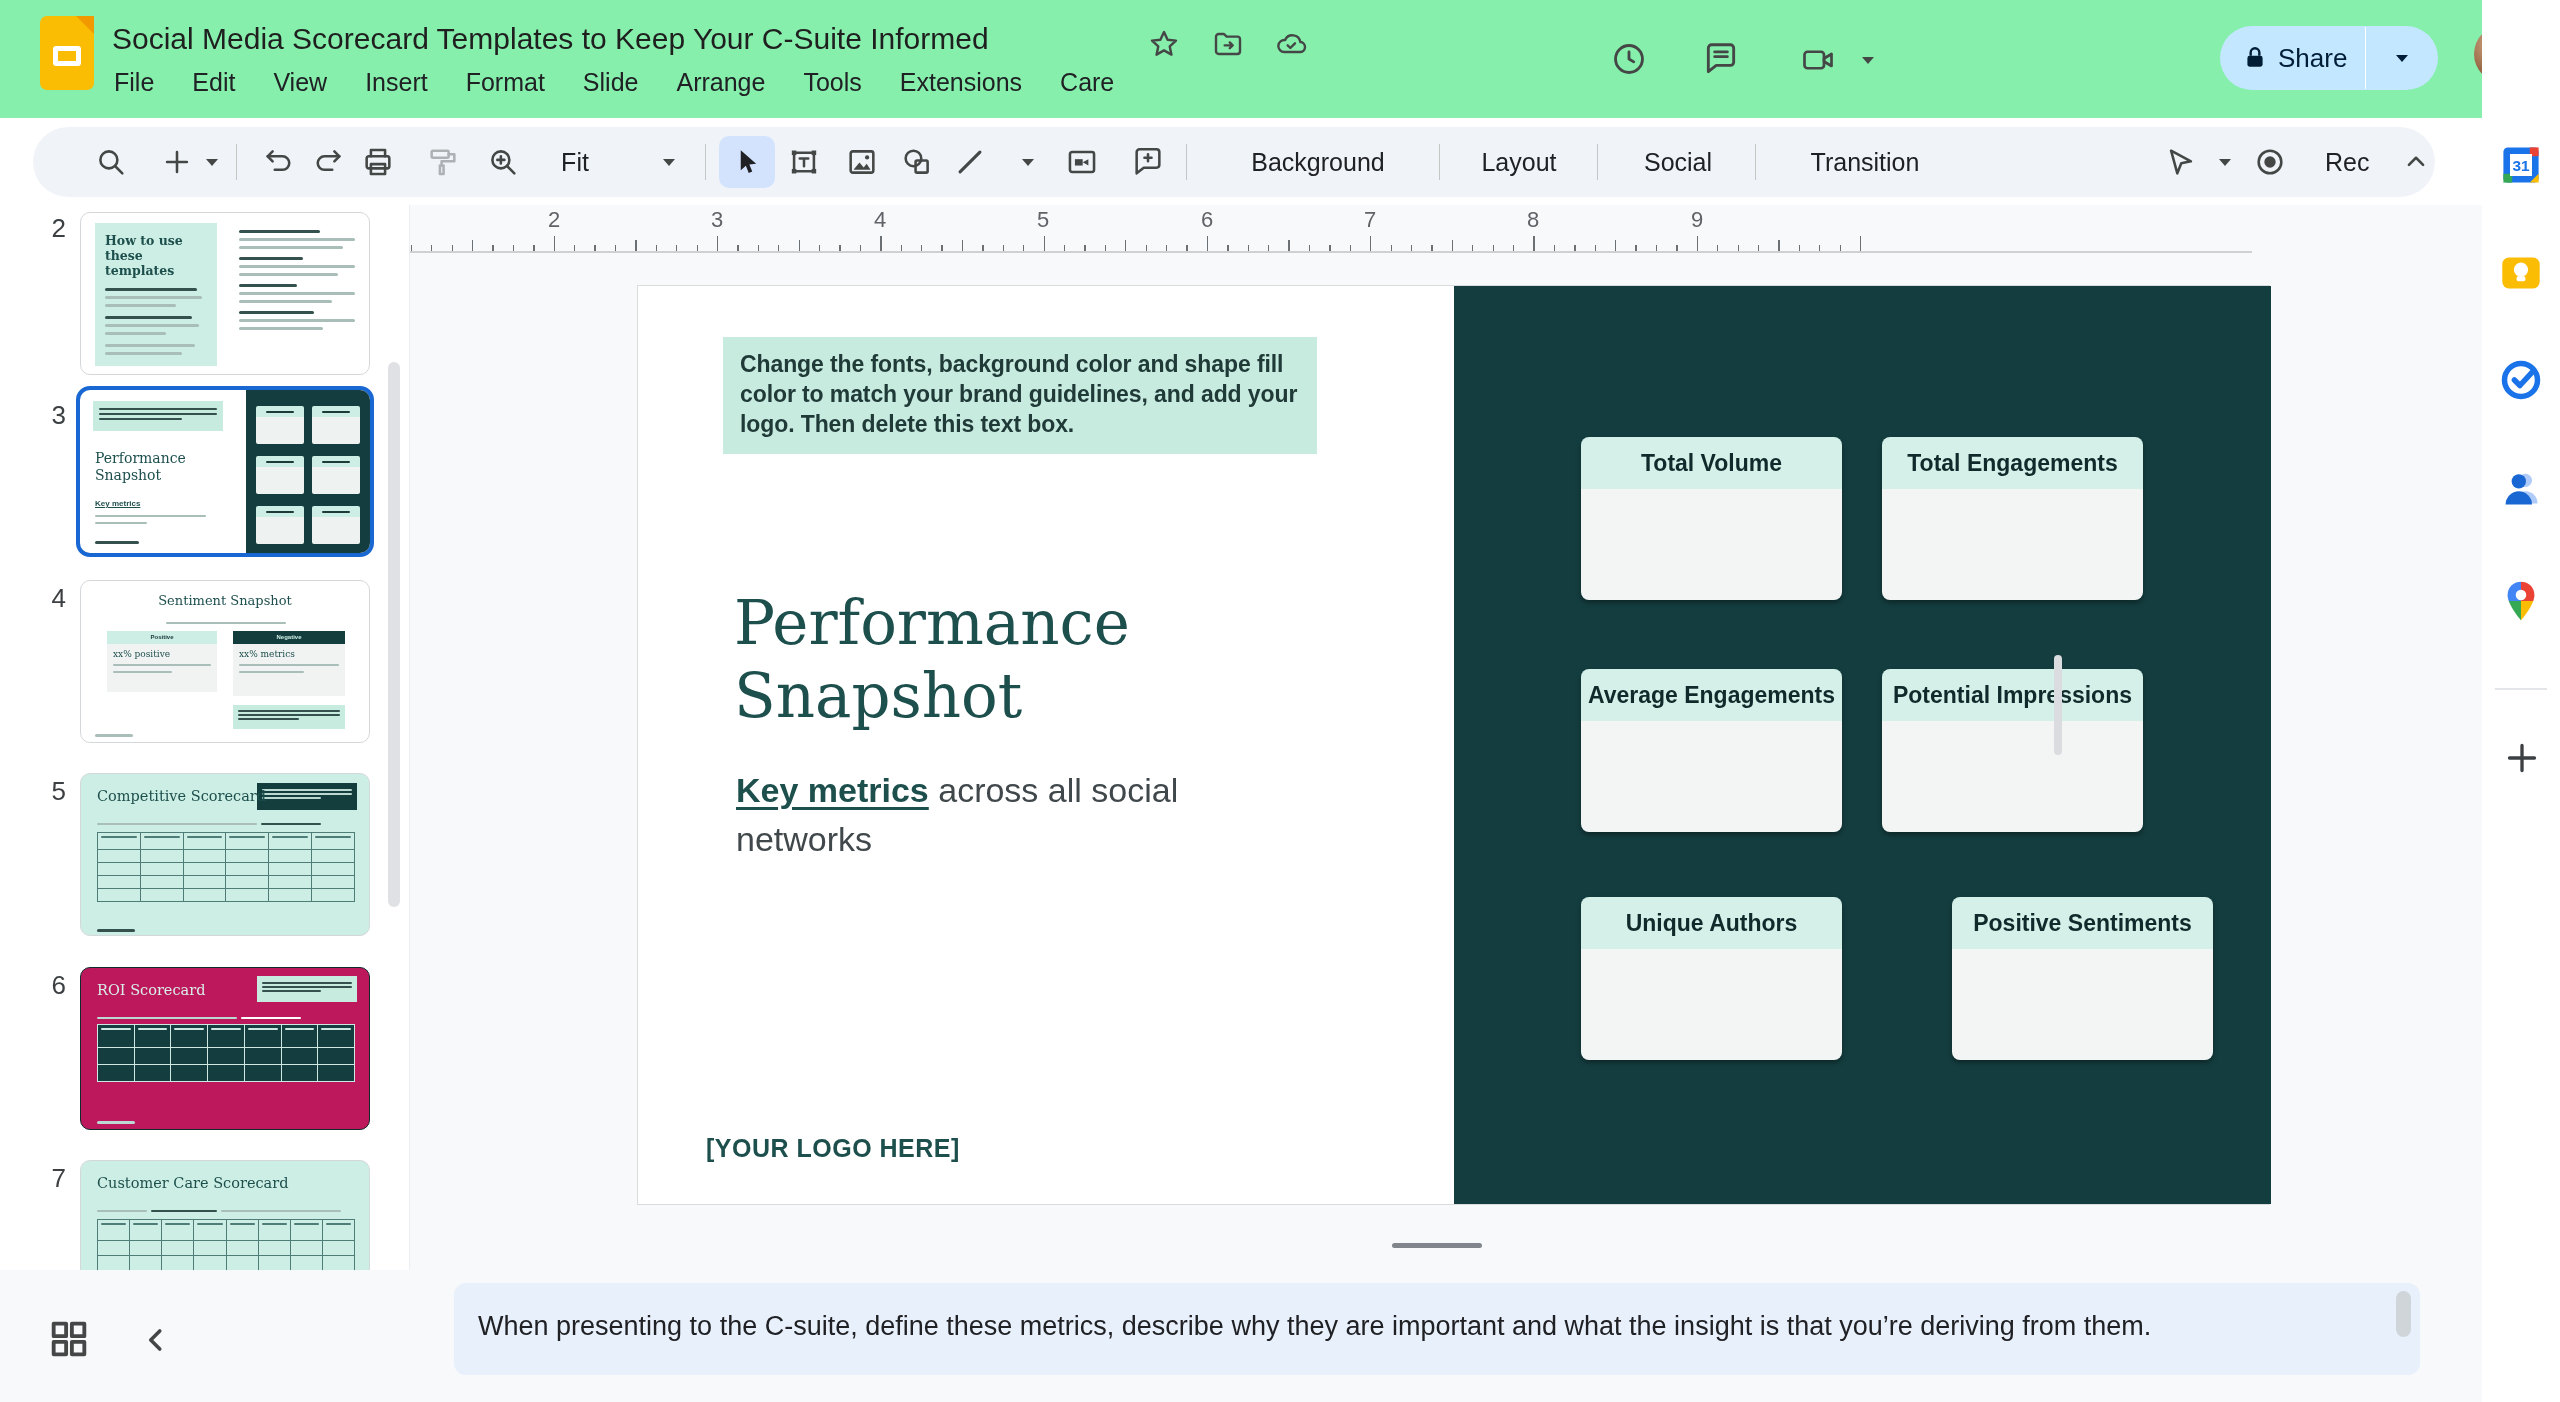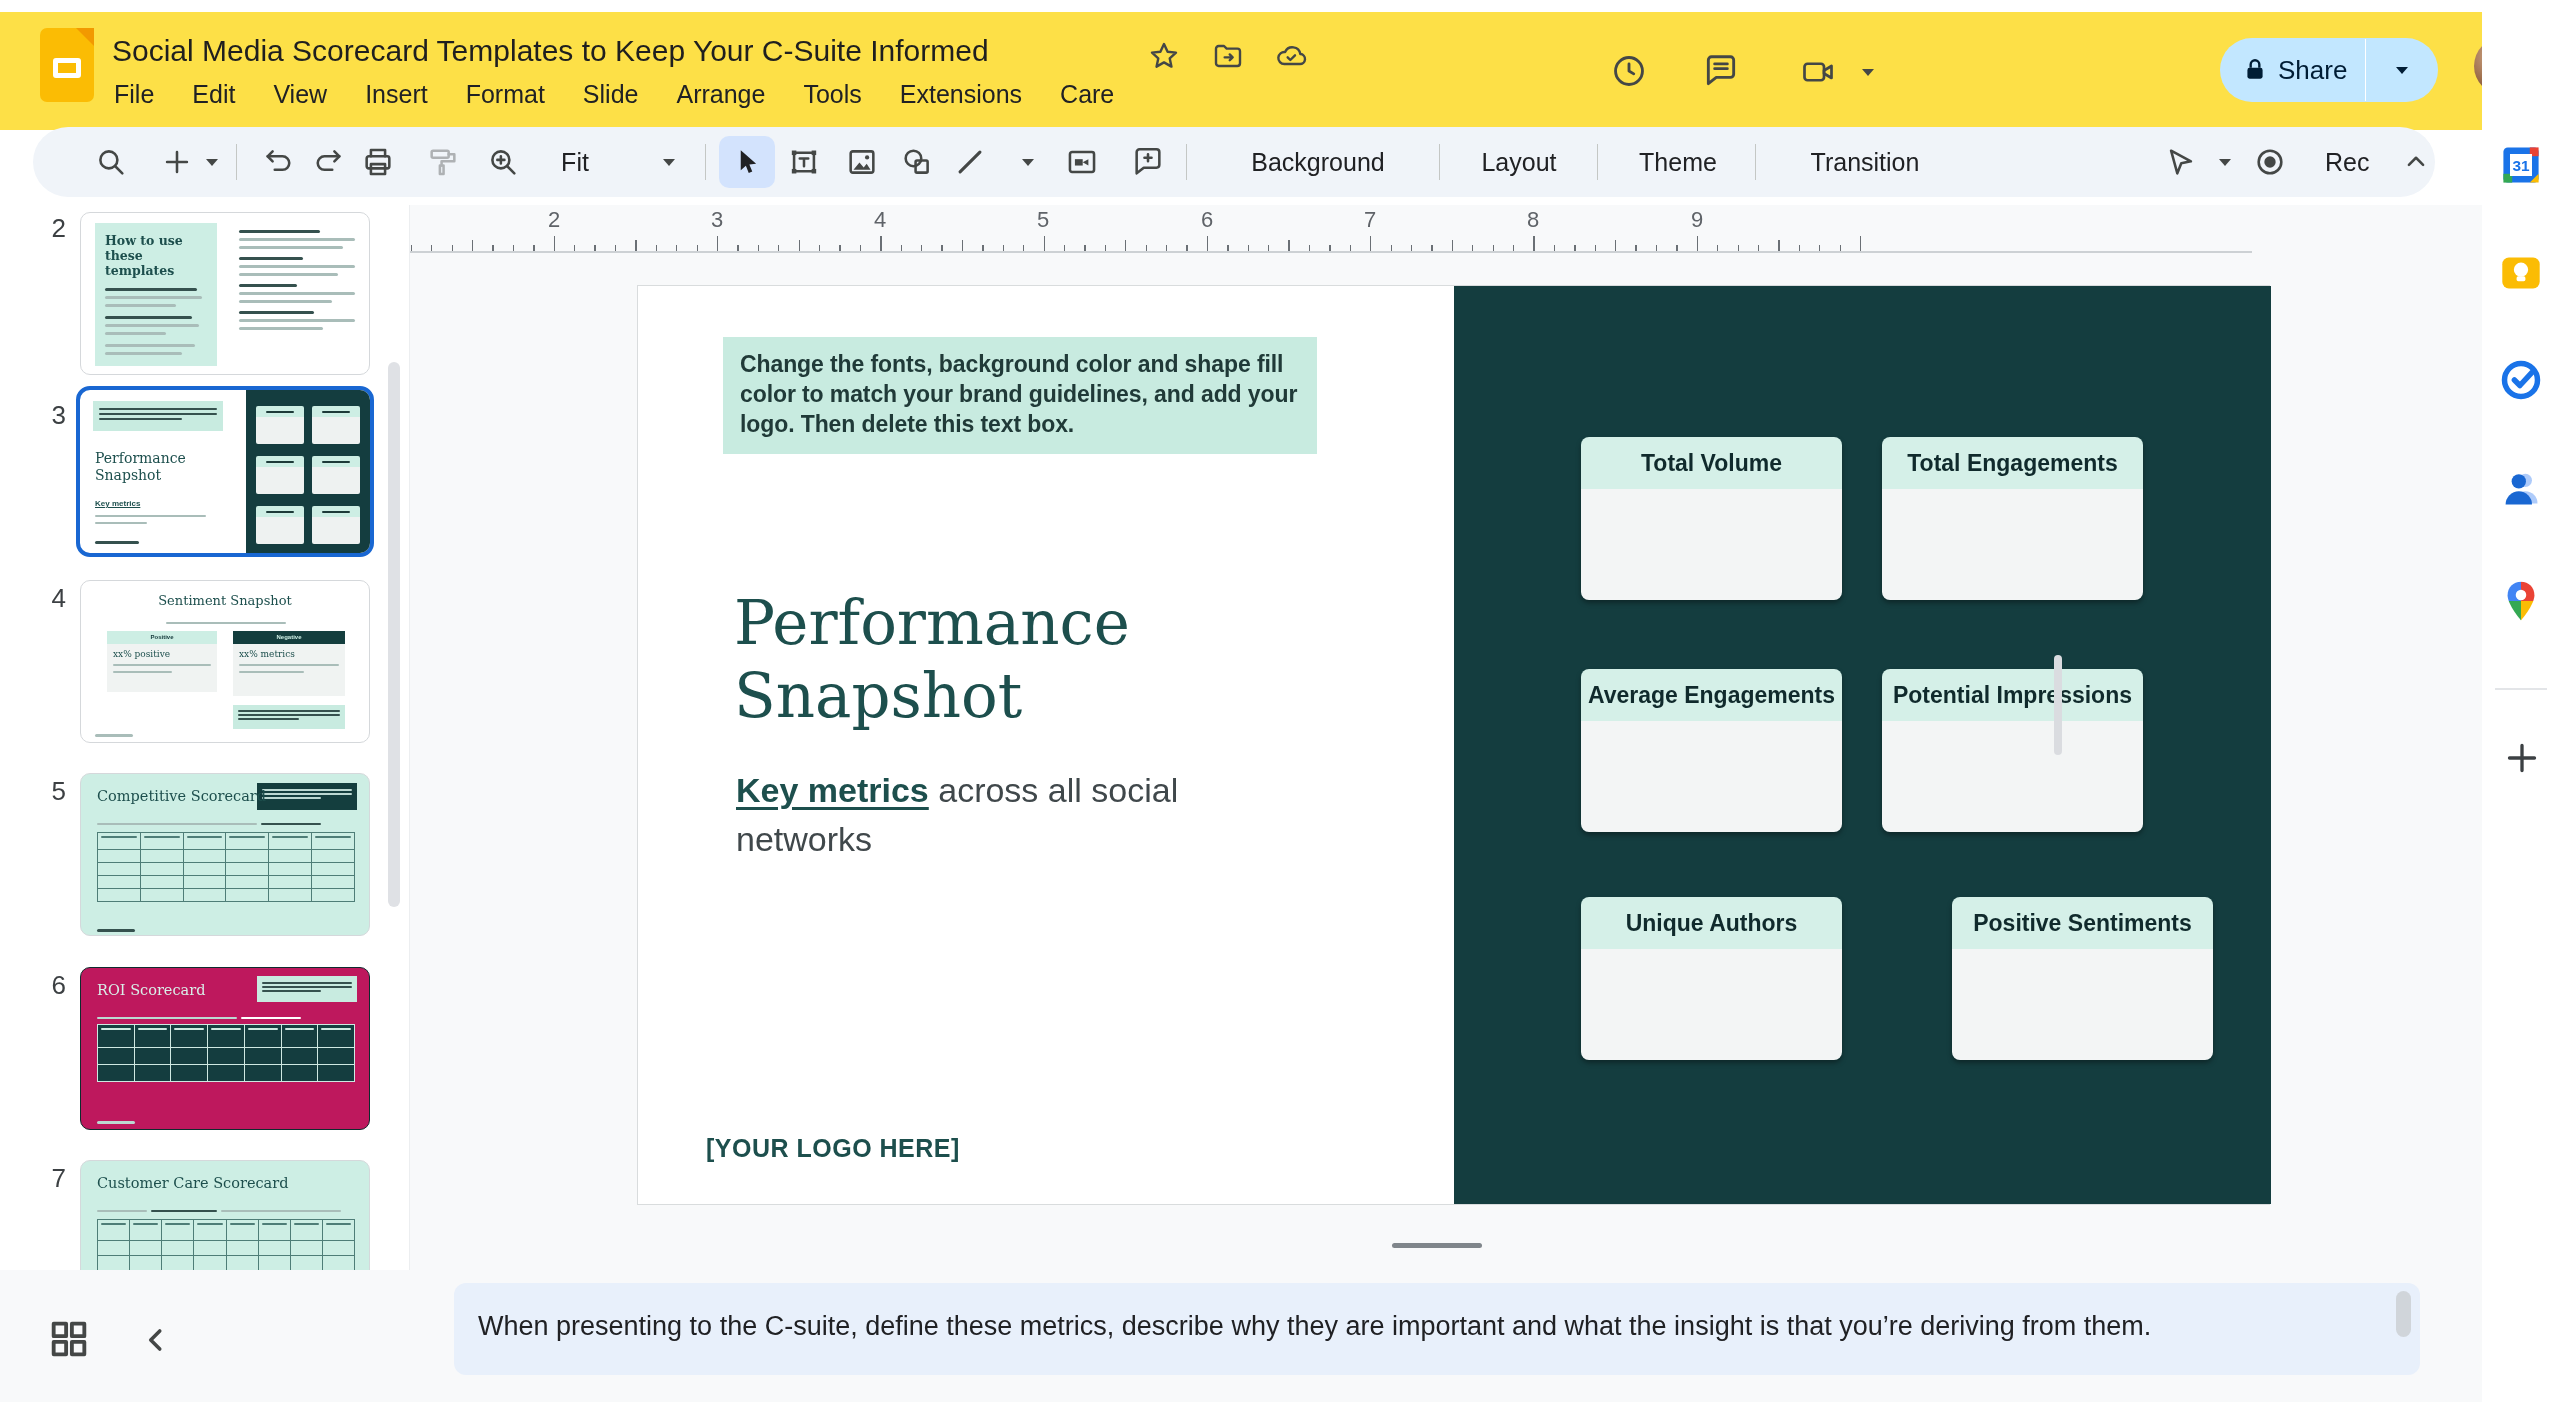--- a/index.html
+++ b/index.html
@@ -3,21 +3,21 @@
 <meta charset="utf-8">
 <style>
   *{margin:0;padding:0;box-sizing:border-box}
   html,body{width:2560px;height:1402px;overflow:hidden;font-family:"Liberation Sans",sans-serif;background:#fff}
   #app{position:relative;width:2560px;height:1402px;background:#fff}
   .abs{position:absolute}
   svg{display:block}
   .ic{stroke:#444746;stroke-width:1.8;fill:none;stroke-linecap:round;stroke-linejoin:round}
   .car{width:0;height:0;border-left:6px solid transparent;border-right:6px solid transparent;border-top:7px solid #444746}
   
-  #topbar{position:absolute;left:0;top:12px;width:2560px;height:118px;background:#fde047}
+  #topbar{position:absolute;left:0;top:0;width:2560px;height:118px;background:#86efac}
   #doc-title{position:absolute;left:112px;top:22px;font-size:30px;color:#1f1f1f;white-space:nowrap}
   #menus{position:absolute;left:110px;top:66px;display:flex;gap:30px;font-size:25px;color:#202124}
   #menus span{padding:2px 4px;border-radius:6px;cursor:pointer}
   .tb-ic{position:absolute;top:42px}
   .pill{position:absolute;top:26px;height:64px;border-radius:32px;display:flex;align-items:center}
   
   #toolbar{position:absolute;left:33px;top:127px;width:2402px;height:70px;background:#f0f4f9;border-radius:35px}
   .t-ic{position:absolute;top:18px}
   .t-div{position:absolute;top:17px;width:1px;height:36px;background:#c4c7c5}
   .t-txt{position:absolute;top:0;height:70px;line-height:70px;font-size:25px;color:#202124;transform:translateX(-50%);white-space:nowrap}
@@ -227,21 +227,21 @@
       <svg width="34" height="34" viewBox="0 0 24 24">
           <path class="ic" d="M4 5a2 2 0 0 1 2-2h12a2 2 0 0 1 2 2v9a2 2 0 0 1-2 2H9l-5 4z"></path>
           <path class="ic" d="M12 6.5v5M9.5 9h5"></path>
         </svg>
     </div>
     <div class="t-div" style="left:1153px"></div>
     <div class="t-txt" style="left:1285px">Background</div>
     <div class="t-div" style="left:1406px"></div>
     <div class="t-txt" style="left:1486px">Layout</div>
     <div class="t-div" style="left:1564px"></div>
-    <div class="t-txt" style="left:1645px">Theme</div>
+    <div class="t-txt" style="left:1645px">Social</div>
     <div class="t-div" style="left:1722px"></div>
     <div class="t-txt" style="left:1832px">Transition</div>
     <div class="abs t-ic" style="left:2131px">
       <svg width="34" height="34" viewBox="0 0 24 24">
           <path class="ic" d="M5 4l14 7.5-6.8 1.4L9.4 20z"></path>
         </svg>
     </div>
     <div class="abs car" style="left:2186px;top:32px"></div>
     <div class="abs t-ic" style="left:2220px">
       <svg width="34" height="34" viewBox="0 0 24 24">

